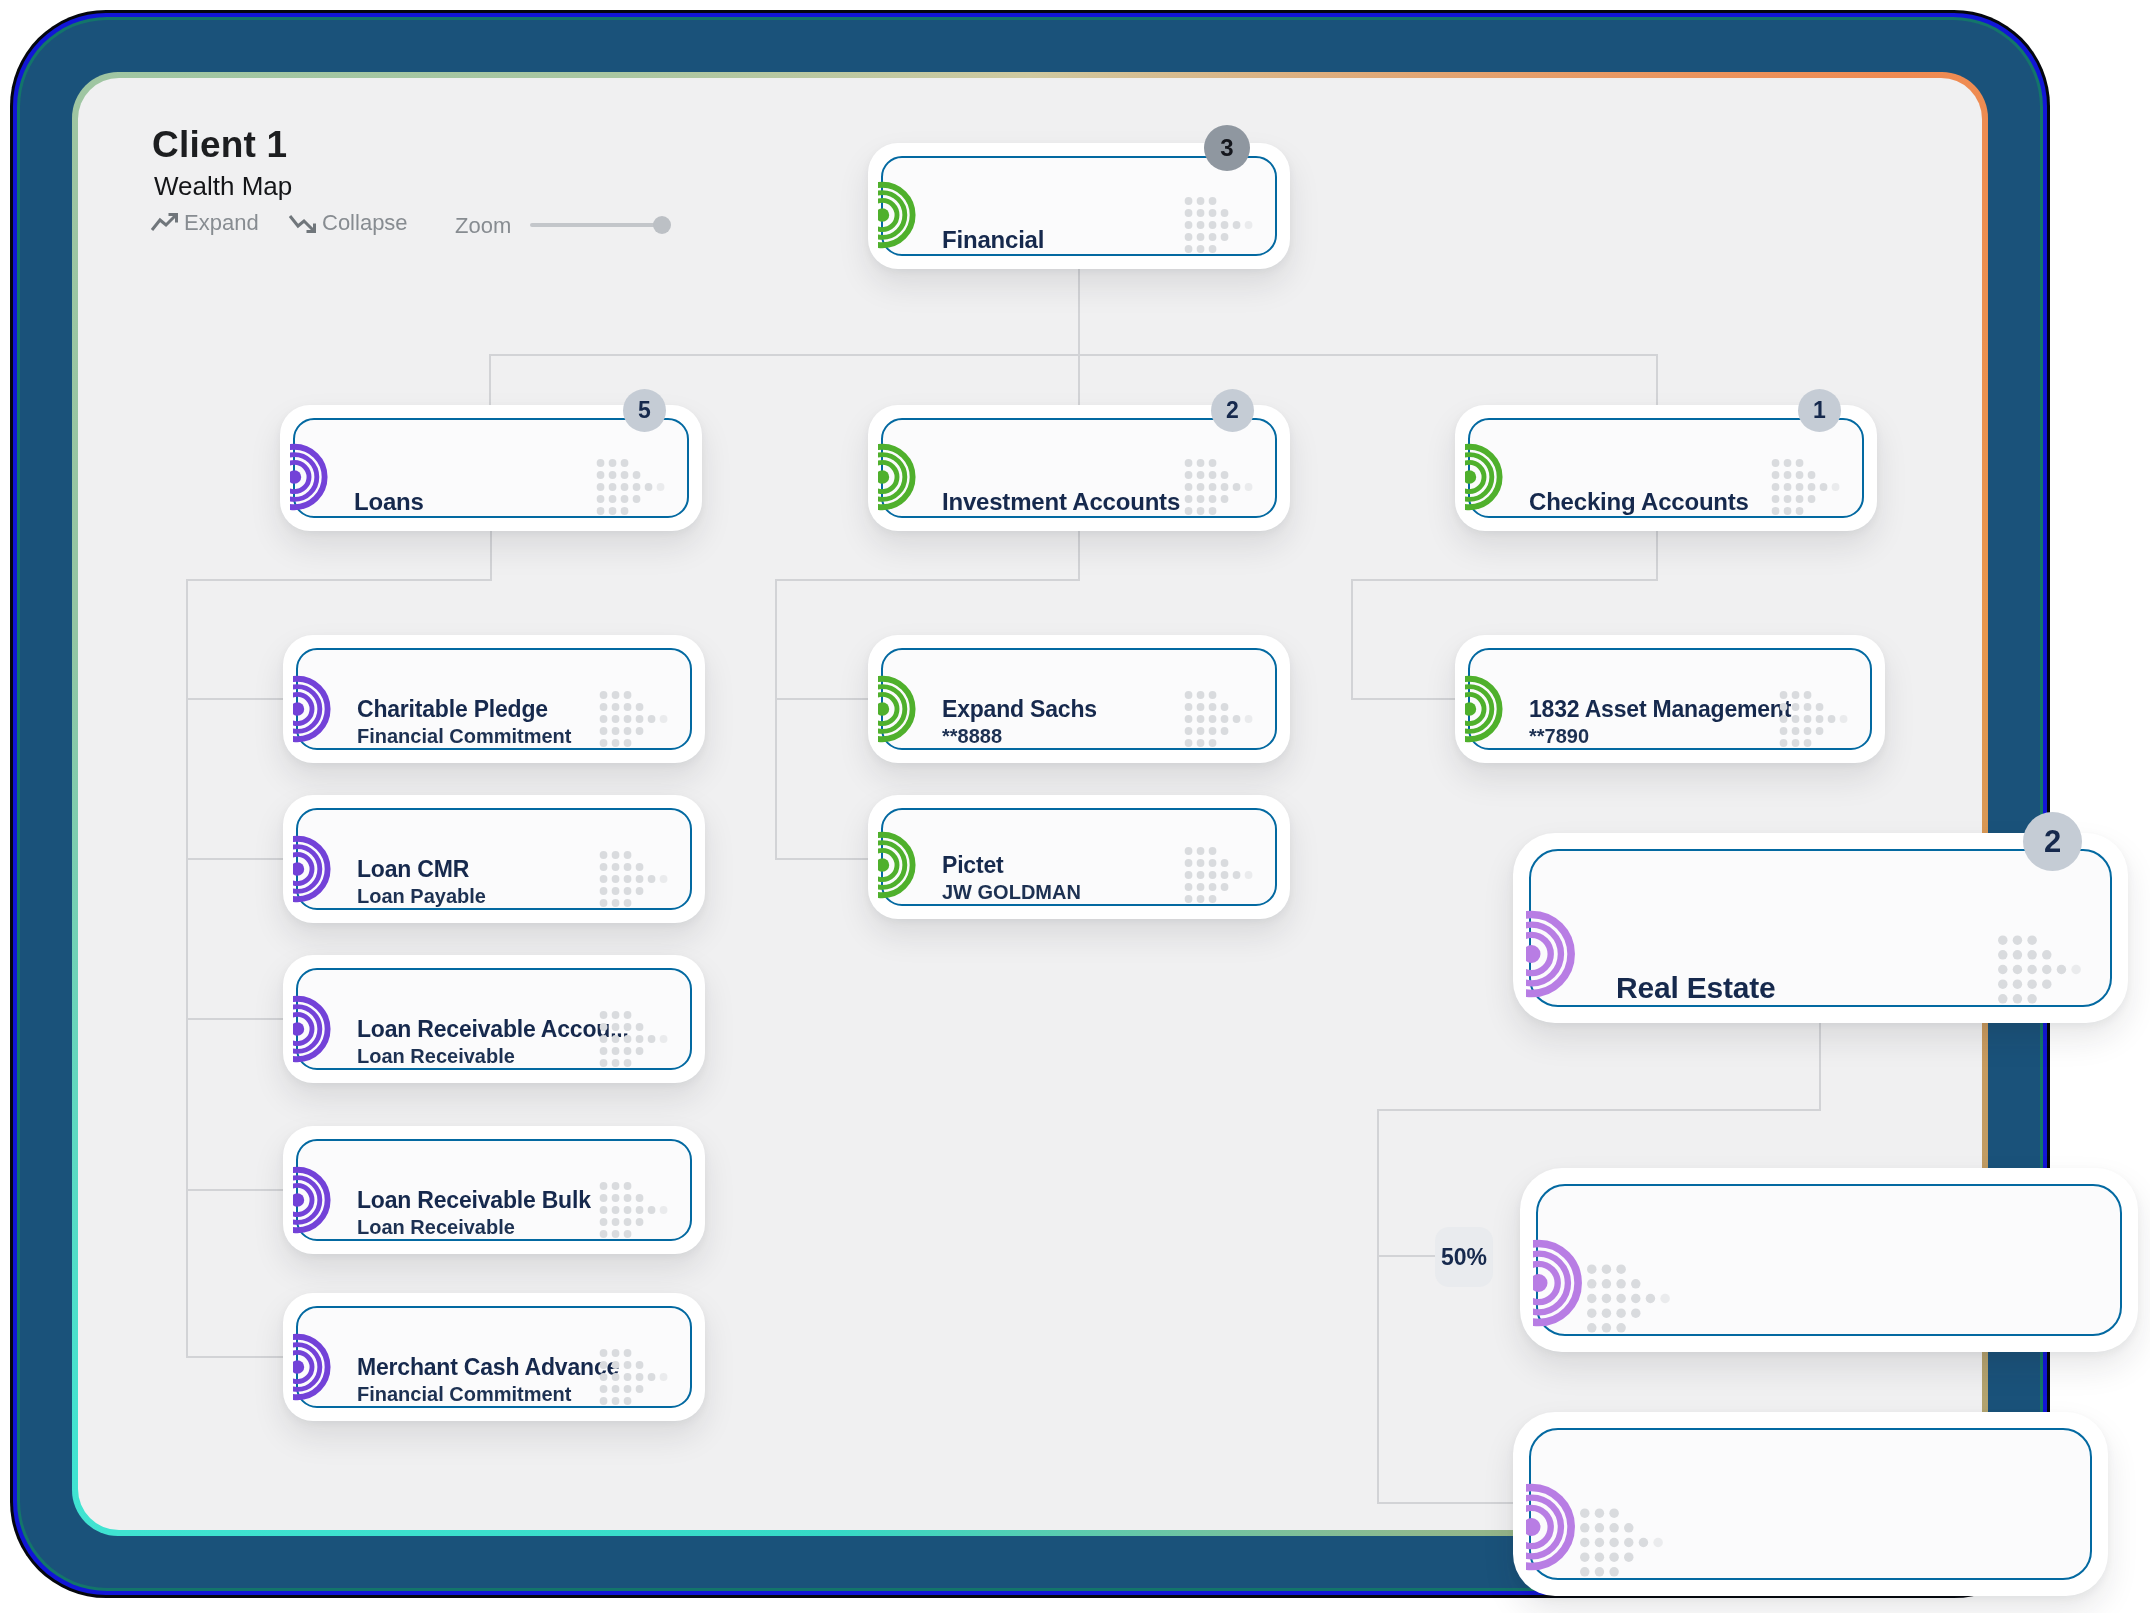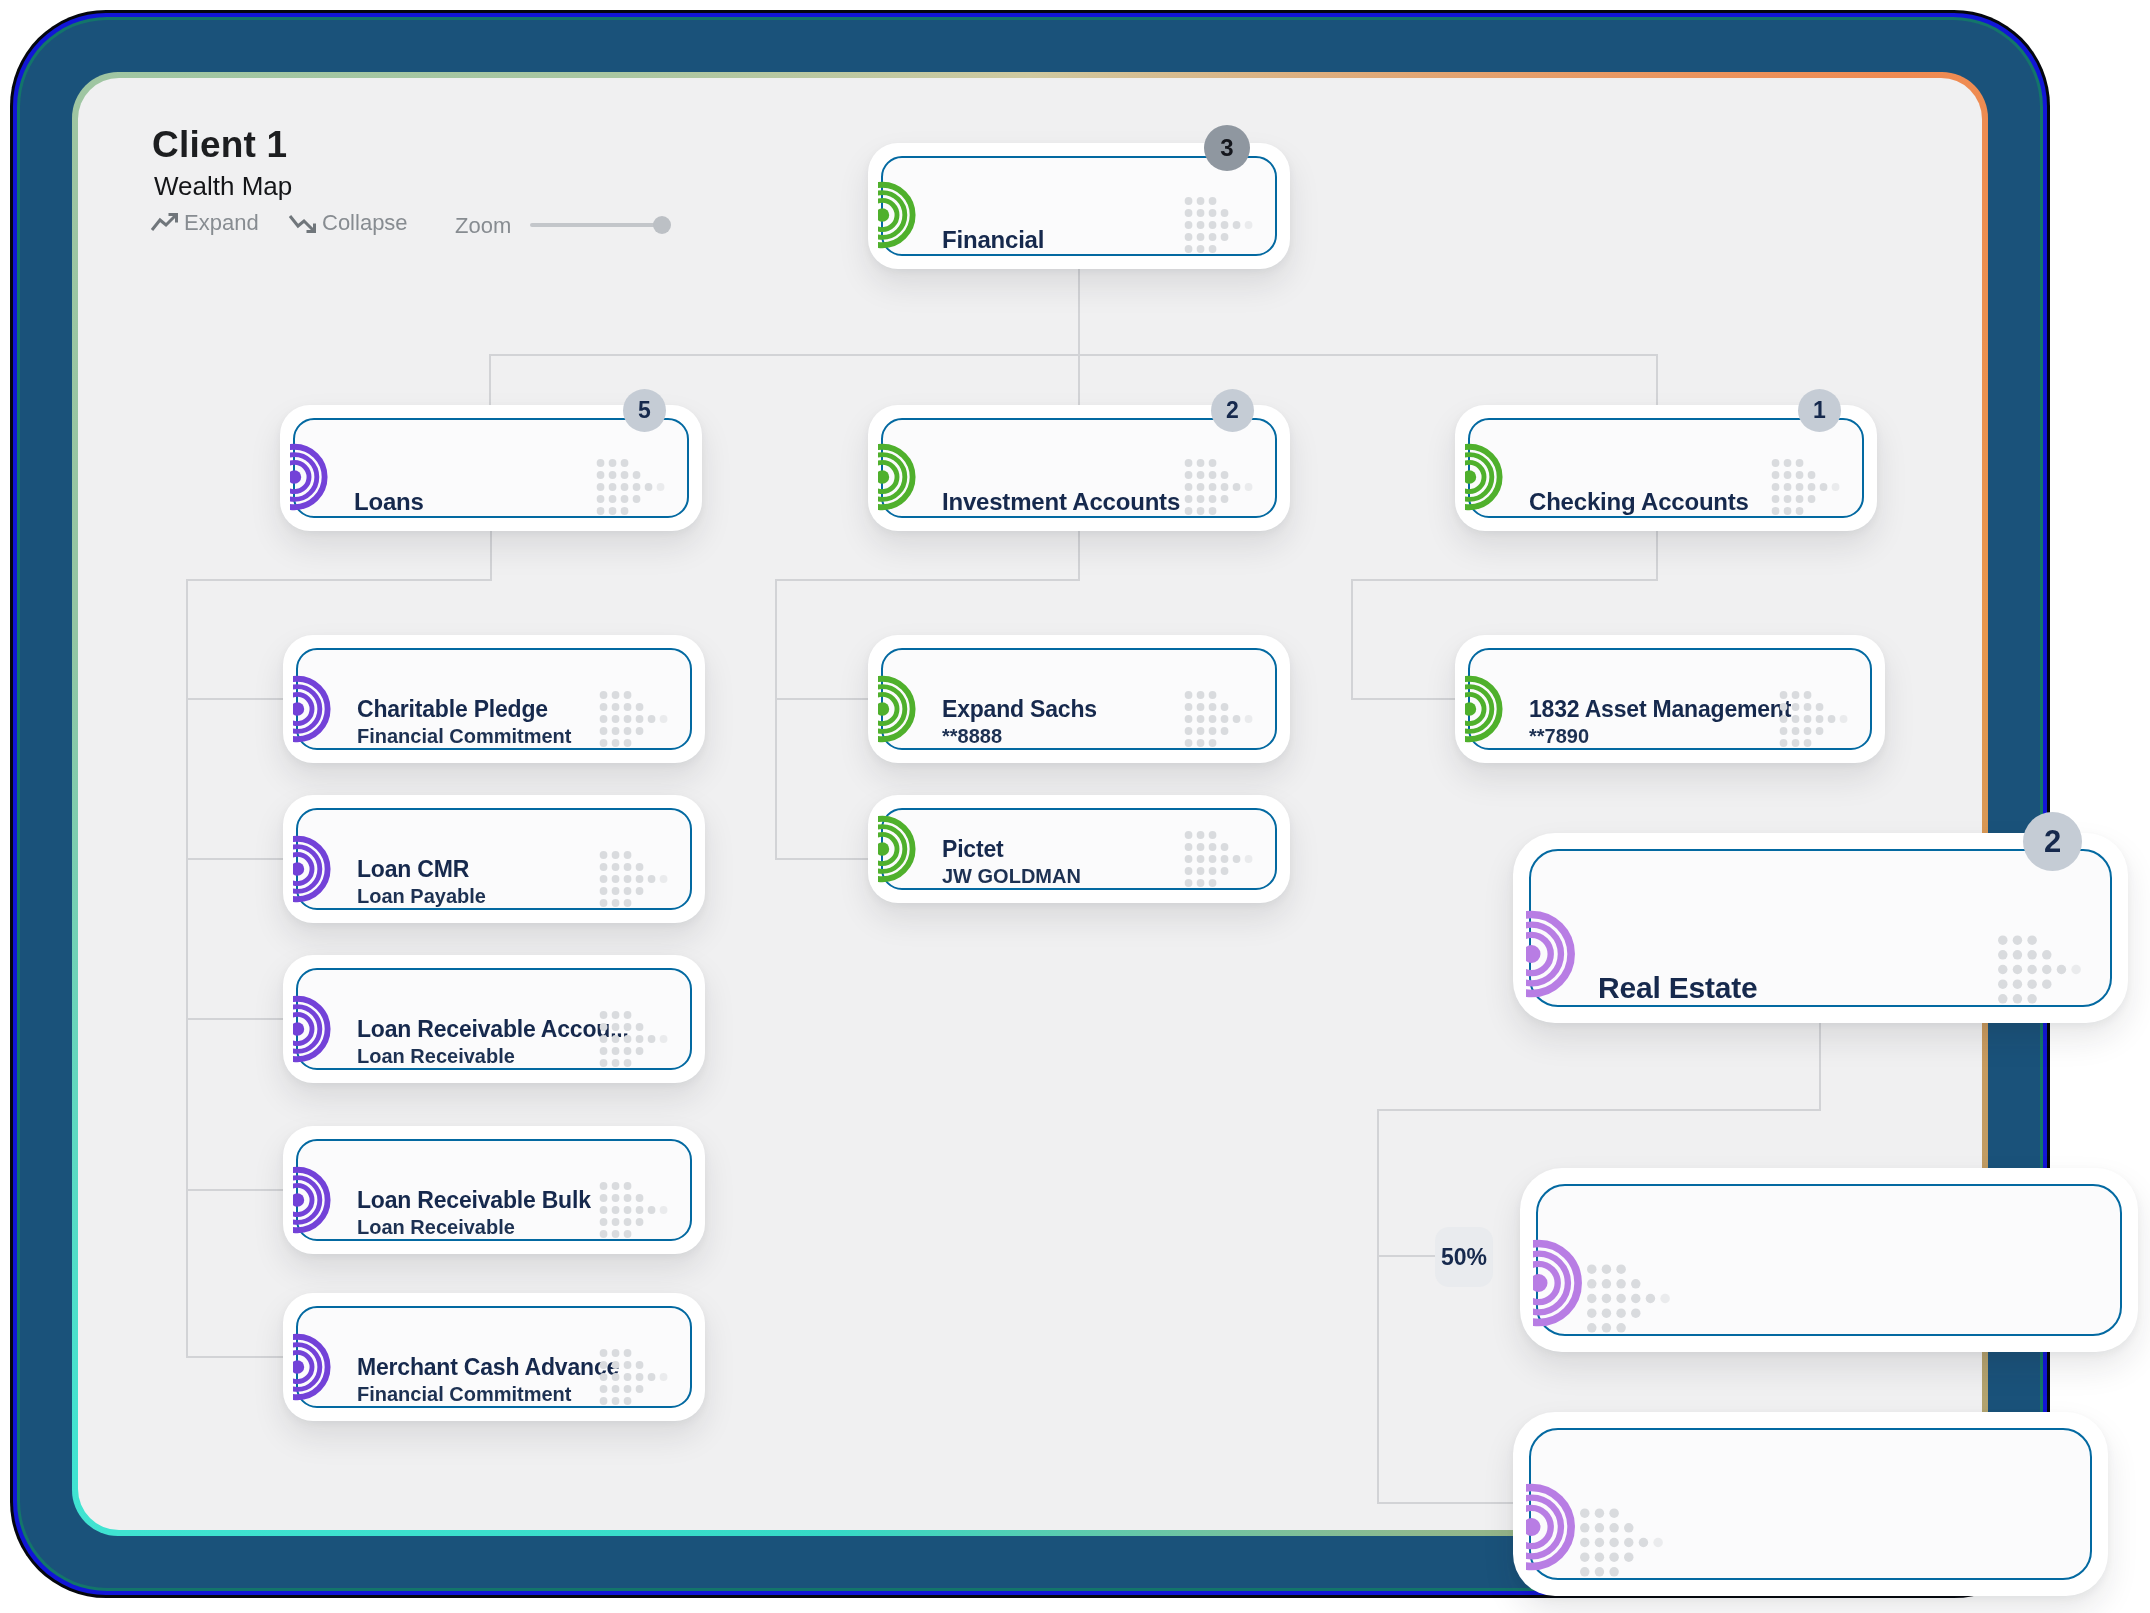--- a/index.html
+++ b/index.html
@@ -41,21 +41,21 @@
         display:flex;align-items:flex-end}
   .node.big{border-radius:42px}
   .node.big .inner{inset:16px;border-radius:29px}
 
   .ripple{flex:none;margin-left:-5px;color:var(--green,#4fb02c)}
   .node .ripple{width:40px;height:78px}
   .node.big .ripple{width:52px;height:102px}
   .c-green{color:var(--green,#4fb02c)} .c-purple{color:var(--purple,#7342d8)} .c-lavender{color:var(--lavender,#b87de4)}
 
   .txt{flex:1;margin-left:24px;min-width:0}
-  .node.big .txt{margin-left:20px}
+  .node.big .txt{margin-left:38px}
   .title{font-size:23px;font-weight:700;color:var(--navy,#16294d);letter-spacing:-.2px;white-space:nowrap}
   .title.parent{font-size:24px}
   .subtitle{font-size:20px;font-weight:700;color:#1d3152;margin-top:2px;white-space:nowrap}
   .node.big .title{font-size:30px}
   .node.big .subtitle{font-size:24px;margin-top:3px}
   .blue .title{color:var(--blue_title,#3c92ec)}
   .blue .subtitle{color:var(--blue_sub,#5aa5f0)}
 
   svg.dots{flex:none;margin-right:20px;color:#d9dbde}
   .node svg.dots{width:72px;height:58px}
@@ -507,21 +507,21 @@
         <circle cx="19" cy="44" r="4.2" fill="currentColor"></circle>
         <circle cx="32" cy="44" r="4.2" fill="currentColor"></circle>
         <circle cx="45" cy="44" r="4.2" fill="currentColor"></circle>
         <circle cx="6" cy="57" r="4.2" fill="currentColor"></circle>
         <circle cx="19" cy="57" r="4.2" fill="currentColor"></circle>
         <circle cx="32" cy="57" r="4.2" fill="currentColor"></circle>
       </svg>
   </div>
 </div>
 
-<div class="node" style="left:868px;top:795px;width:422px;height:108px">
+<div class="node" style="left:868px;top:795px;width:422px;height:124px">
   <div class="inner">
     <svg class="ripple c-green" viewBox="0 0 40 80">
         <circle cx="4" cy="40" r="7" fill="currentColor"></circle>
         <circle cx="4" cy="40" r="15" fill="none" stroke="currentColor" stroke-width="5"></circle>
         <circle cx="4" cy="40" r="23" fill="none" stroke="currentColor" stroke-width="5"></circle>
         <circle cx="4" cy="40" r="31" fill="none" stroke="currentColor" stroke-width="6"></circle>
       </svg>
     <div class="txt">
       <div class="title">Pictet</div>
       <div class="subtitle">JW GOLDMAN</div>

